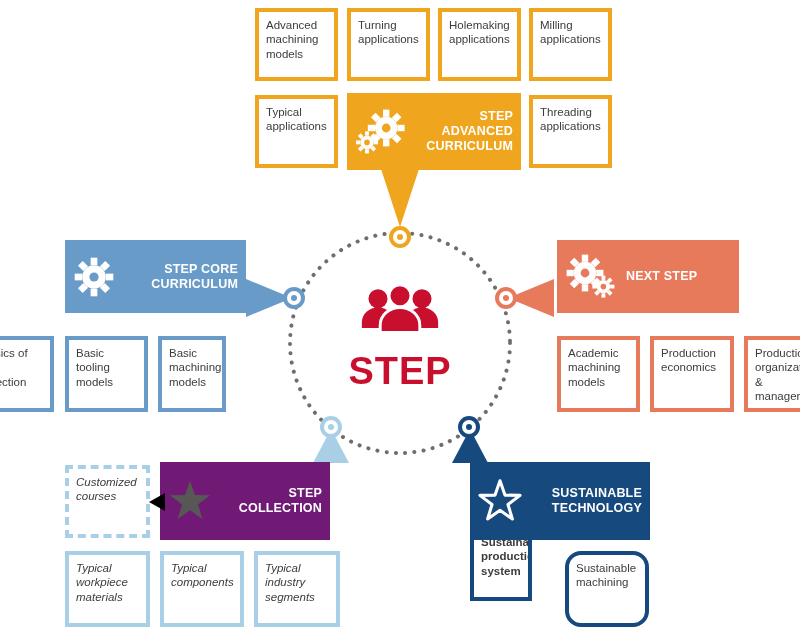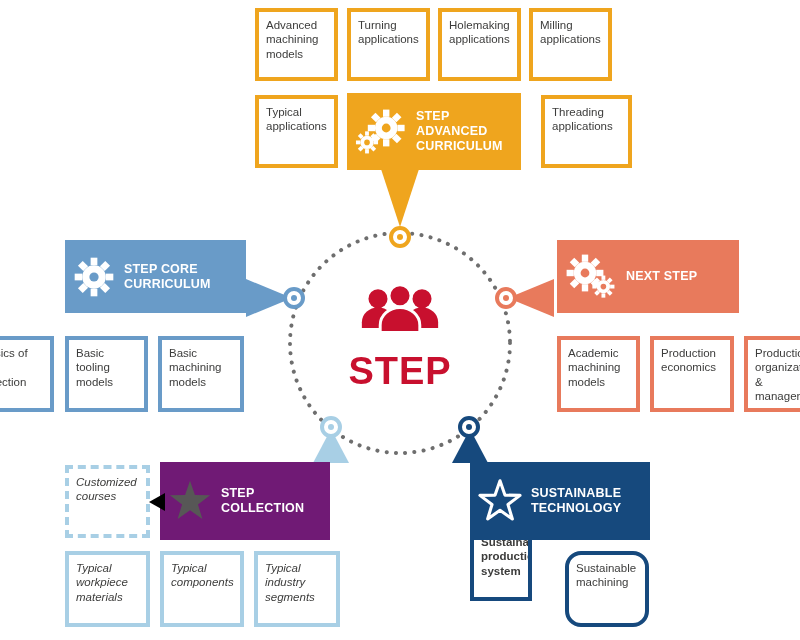--- a/index.html
+++ b/index.html
@@ -17,21 +17,21 @@
   .b-core     { border-color:#699BC8; }
   .b-next     { border-color:#E87A5C; }
   .b-coll     { border-color:#A8CFE5;font-style:italic; }
   .b-sust     { border-color:#16497D; }
   .dashed     { border-style:dashed; }
 
   
   .title-box {
     position:absolute; box-sizing:border-box; display:flex; align-items:center;
     gap:9px; padding:16px 8px; color:#fff; font-weight:bold; font-size:12.5px;
-    line-height:1.2; letter-spacing:0.2px; z-index:4;
+    line-height:1.2; letter-spacing:0.2px; z-index:4;text-align:right;
   }
   .t-advanced { background:#EFA51E; }
   .t-core     { background:#699BC8; }
   .t-next     { background:#E87A5C; }
   .t-coll     { background:#701a75; }
   .t-sust     { background:#16497D; }
   .ticon { flex:none; }
 
   
   .pointer { position:absolute; width:0; height:0; z-index:3; }
@@ -109,21 +109,21 @@
       <path d="M33 72 v-10 a27 24 0 0 1 54 0 v10 z"></path>
     </g>
   </svg>
   <div id="center-label">STEP</div>
 
   <div class="box b-advanced" style="left:255px; top:8px; width:83px; height:73px;">Advanced machining models</div>
   <div class="box b-advanced" style="left:347px; top:8px; width:83px; height:73px;">Turning applications</div>
   <div class="box b-advanced" style="left:438px; top:8px; width:83px; height:73px;">Holemaking applications</div>
   <div class="box b-advanced" style="left:529px; top:8px; width:83px; height:73px;">Milling applications</div>
   <div class="box b-advanced" style="left:255px; top:95px; width:83px; height:73px;">Typical applications</div>
-  <div class="box b-advanced" style="left:529px; top:95px; width:91px; height:73px;margin-left:12px;">Threading applications</div>
+  <div class="box b-advanced" style="left:529px; top:95px; width:83px; height:73px;">Threading applications</div>
 
   <div class="title-box t-advanced" style="left:347px; top:93px; width:174px; height:77px;">
     <svg class="ticon" width="52" height="52" viewBox="0 0 130 120">
       <g fill="#fff" transform="translate(28,0)">
           <use href="#gear"></use>
         </g>
       <circle cx="78" cy="50" r="11" fill="#EFA51E"></circle>
       <g fill="#fff" transform="translate(0,56) scale(0.6)">
           <use href="#gear"></use>
         </g>
@@ -141,21 +141,21 @@
         </g>
       <circle cx="50" cy="50" r="11" fill="#699BC8"></circle>
     </svg>
     <span>STEP CORE CURRICULUM</span>
   </div>
   <div class="pointer" id="ptr-core"></div>
   <div class="node n-core" id="node-core"></div>
 
   <div class="box b-core" style="left:-30px; top:336px; width:84px; height:76px;">Basics of tool selection</div>
   <div class="box b-core" style="left:65px; top:336px; width:83px; height:76px;">Basic tooling models</div>
-  <div class="box b-core" style="left:158px; top:336px; width:86px; height:76px;">Basic machining models</div>
+  <div class="box b-core" style="left:158px; top:336px; width:68px; height:76px;">Basic machining models</div>
 
   <div class="title-box t-next" style="left:557px; top:240px; width:182px; height:73px;">
     <svg class="ticon" width="52" height="50" viewBox="0 0 130 120">
       <g fill="#fff">
           <use href="#gear"></use>
         </g>
       <circle cx="50" cy="50" r="11" fill="#E87A5C"></circle>
       <g fill="#fff" transform="translate(66,54) scale(0.6)">
           <use href="#gear"></use>
         </g>

